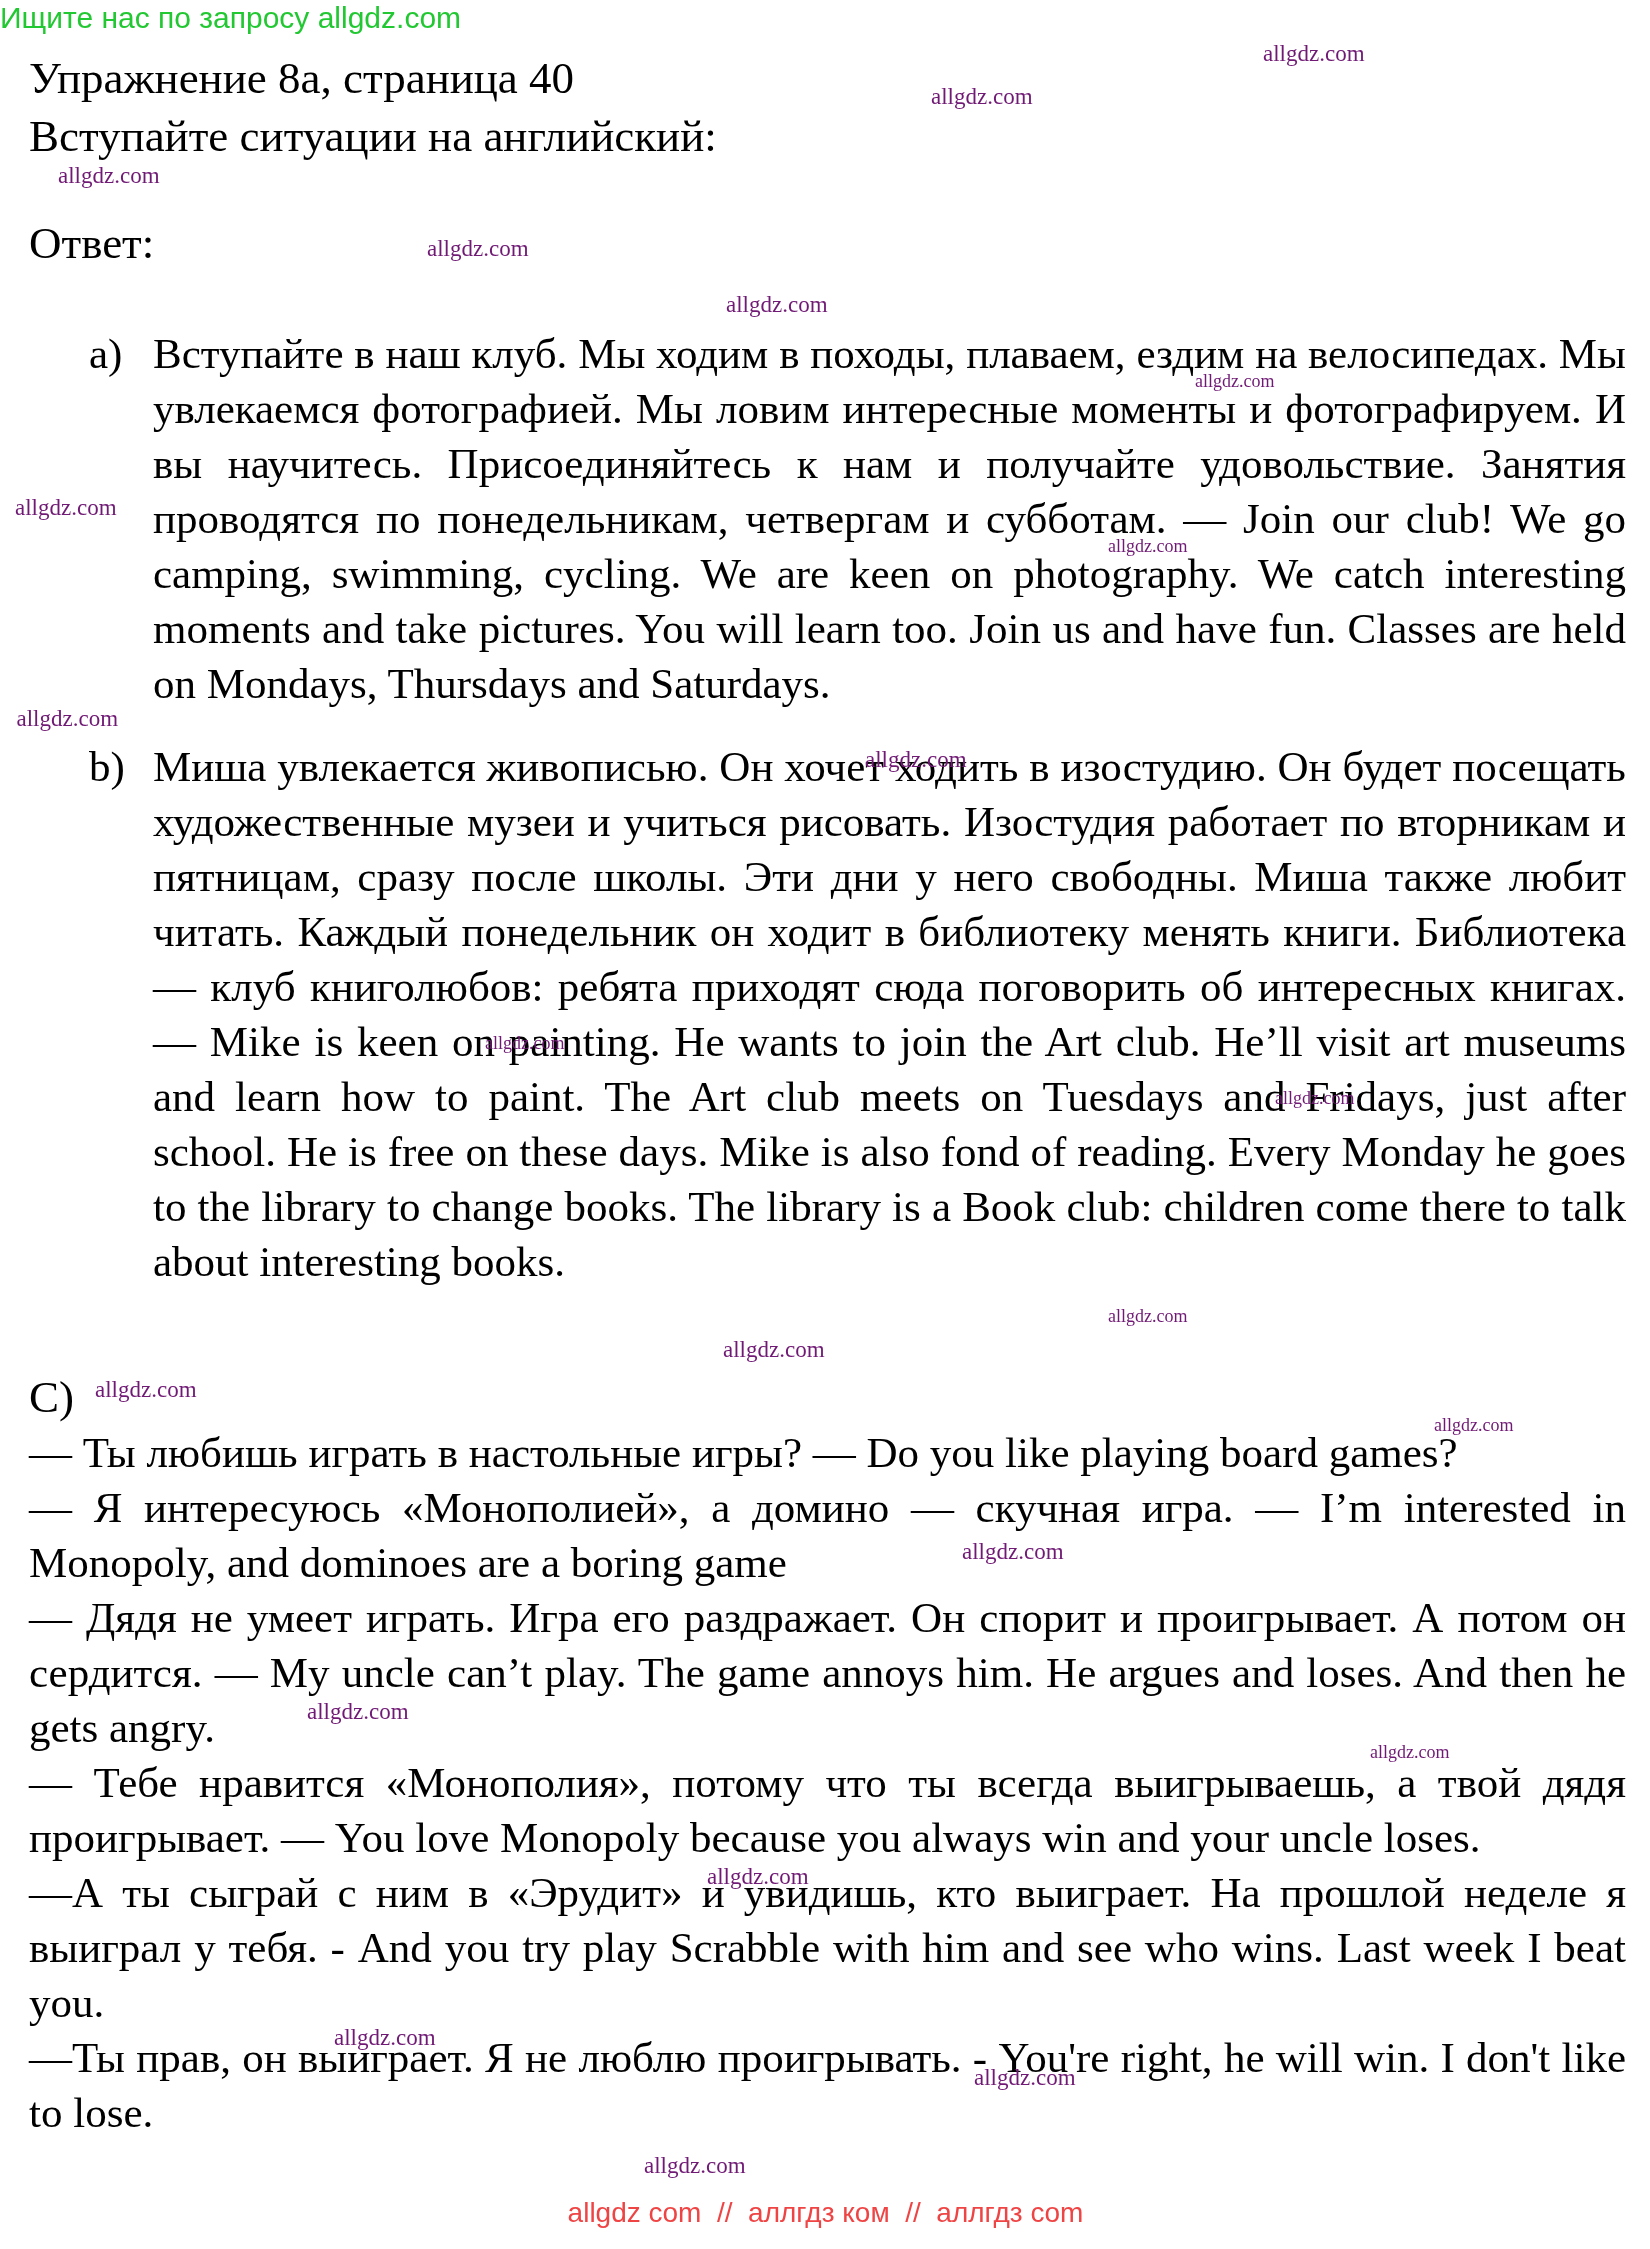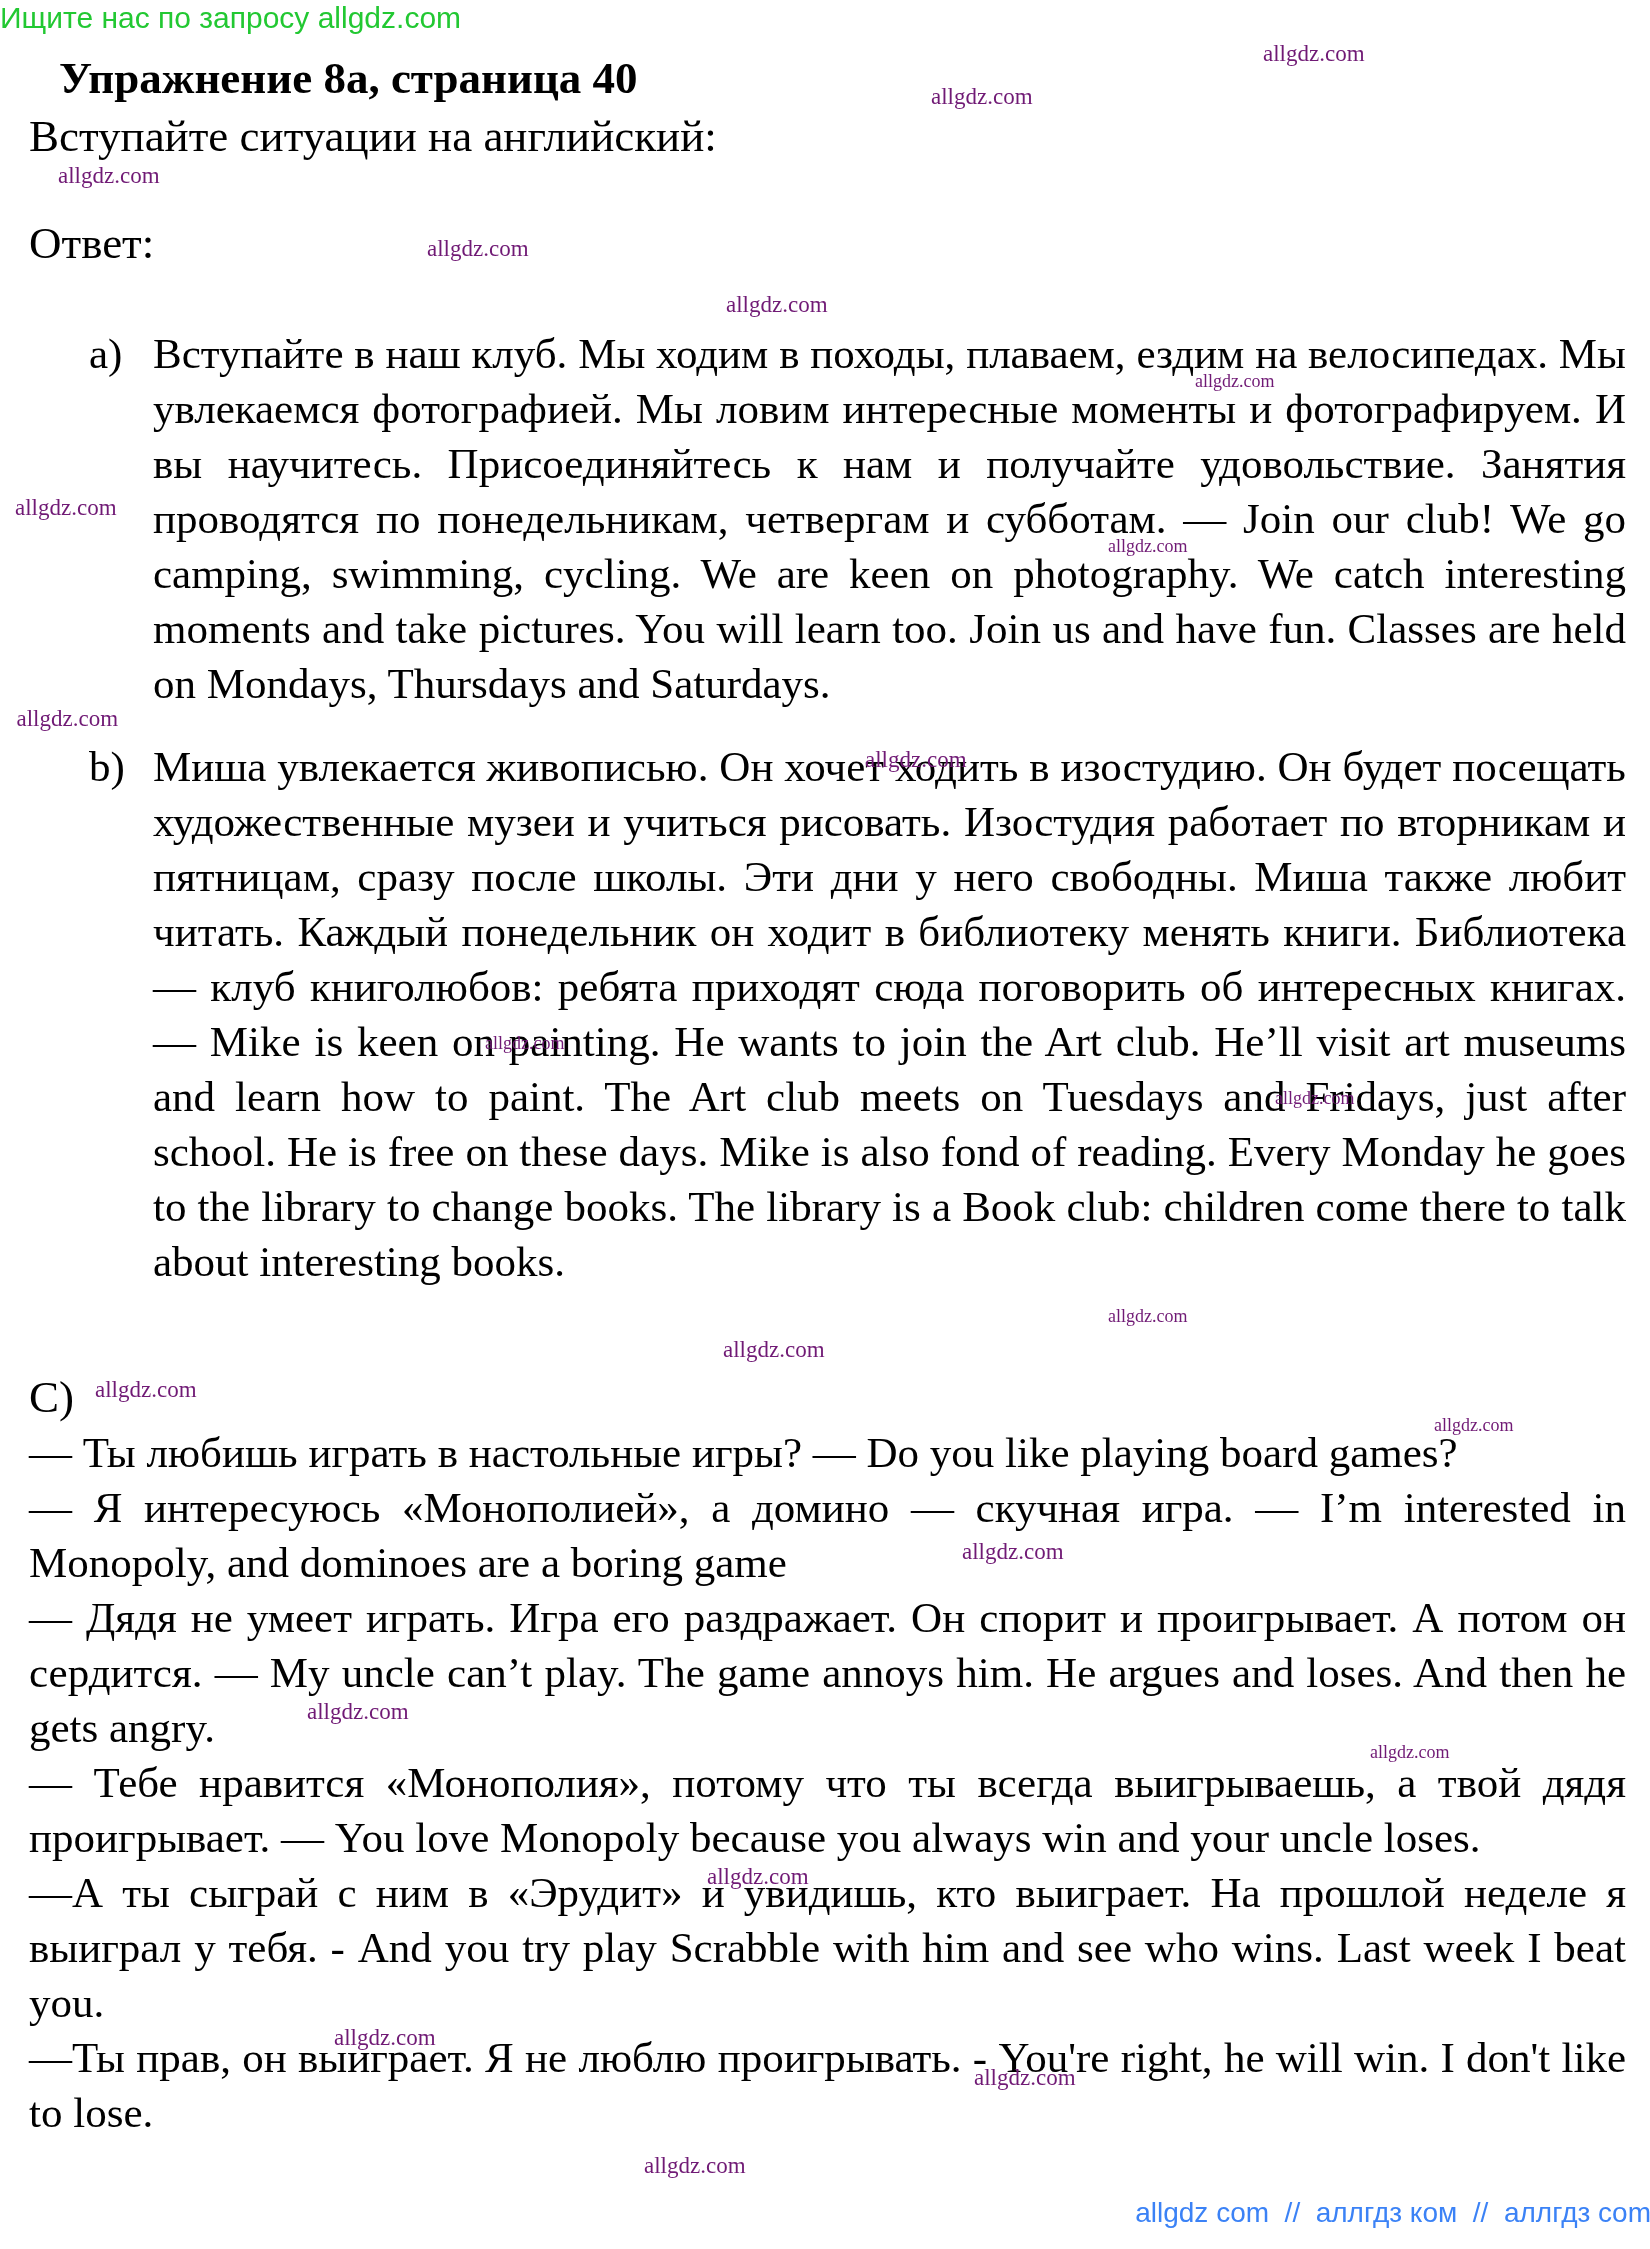--- a/index.html
+++ b/index.html
@@ -25,23 +25,22 @@
       color: #22c832;
     }
     .serif {
       font-family: "Liberation Serif", serif;
     }
     .title {
       position: absolute;
       left: 29px;
       top: 51px;
       font-size: 45px;
-      font-weight: bold;
+      font-weight: normal;
       line-height: 54px;
-      margin-left: 30px;
     }
     .subtitle {
       position: absolute;
       left: 29px;
       top: 109px;
       font-size: 45px;
       line-height: 54px;
     }
     .answer-label {
       position: absolute;
@@ -94,25 +93,25 @@
     }
     .wm.small {
       font-size: 18px;
       line-height: 21.5px;
     }
     .footer {
       position: absolute;
       left: 0;
       top: 2195px;
       width: 1651px;
-      text-align: right;
+      text-align: center;
       font-family: "Liberation Sans", sans-serif;
       font-size: 28px;
       line-height: 36px;
-      color: #3b82f6;
+      color: #ef4444;
       white-space: pre;
     }
   </style>
 </head>
 <body>
 
 <div class="top-banner">Ищите нас по запросу allgdz.com</div>
 
 <div class="title serif">Упражнение 8а, страница 40</div>
 <div class="subtitle serif">Вступайте ситуации на английский:</div>

